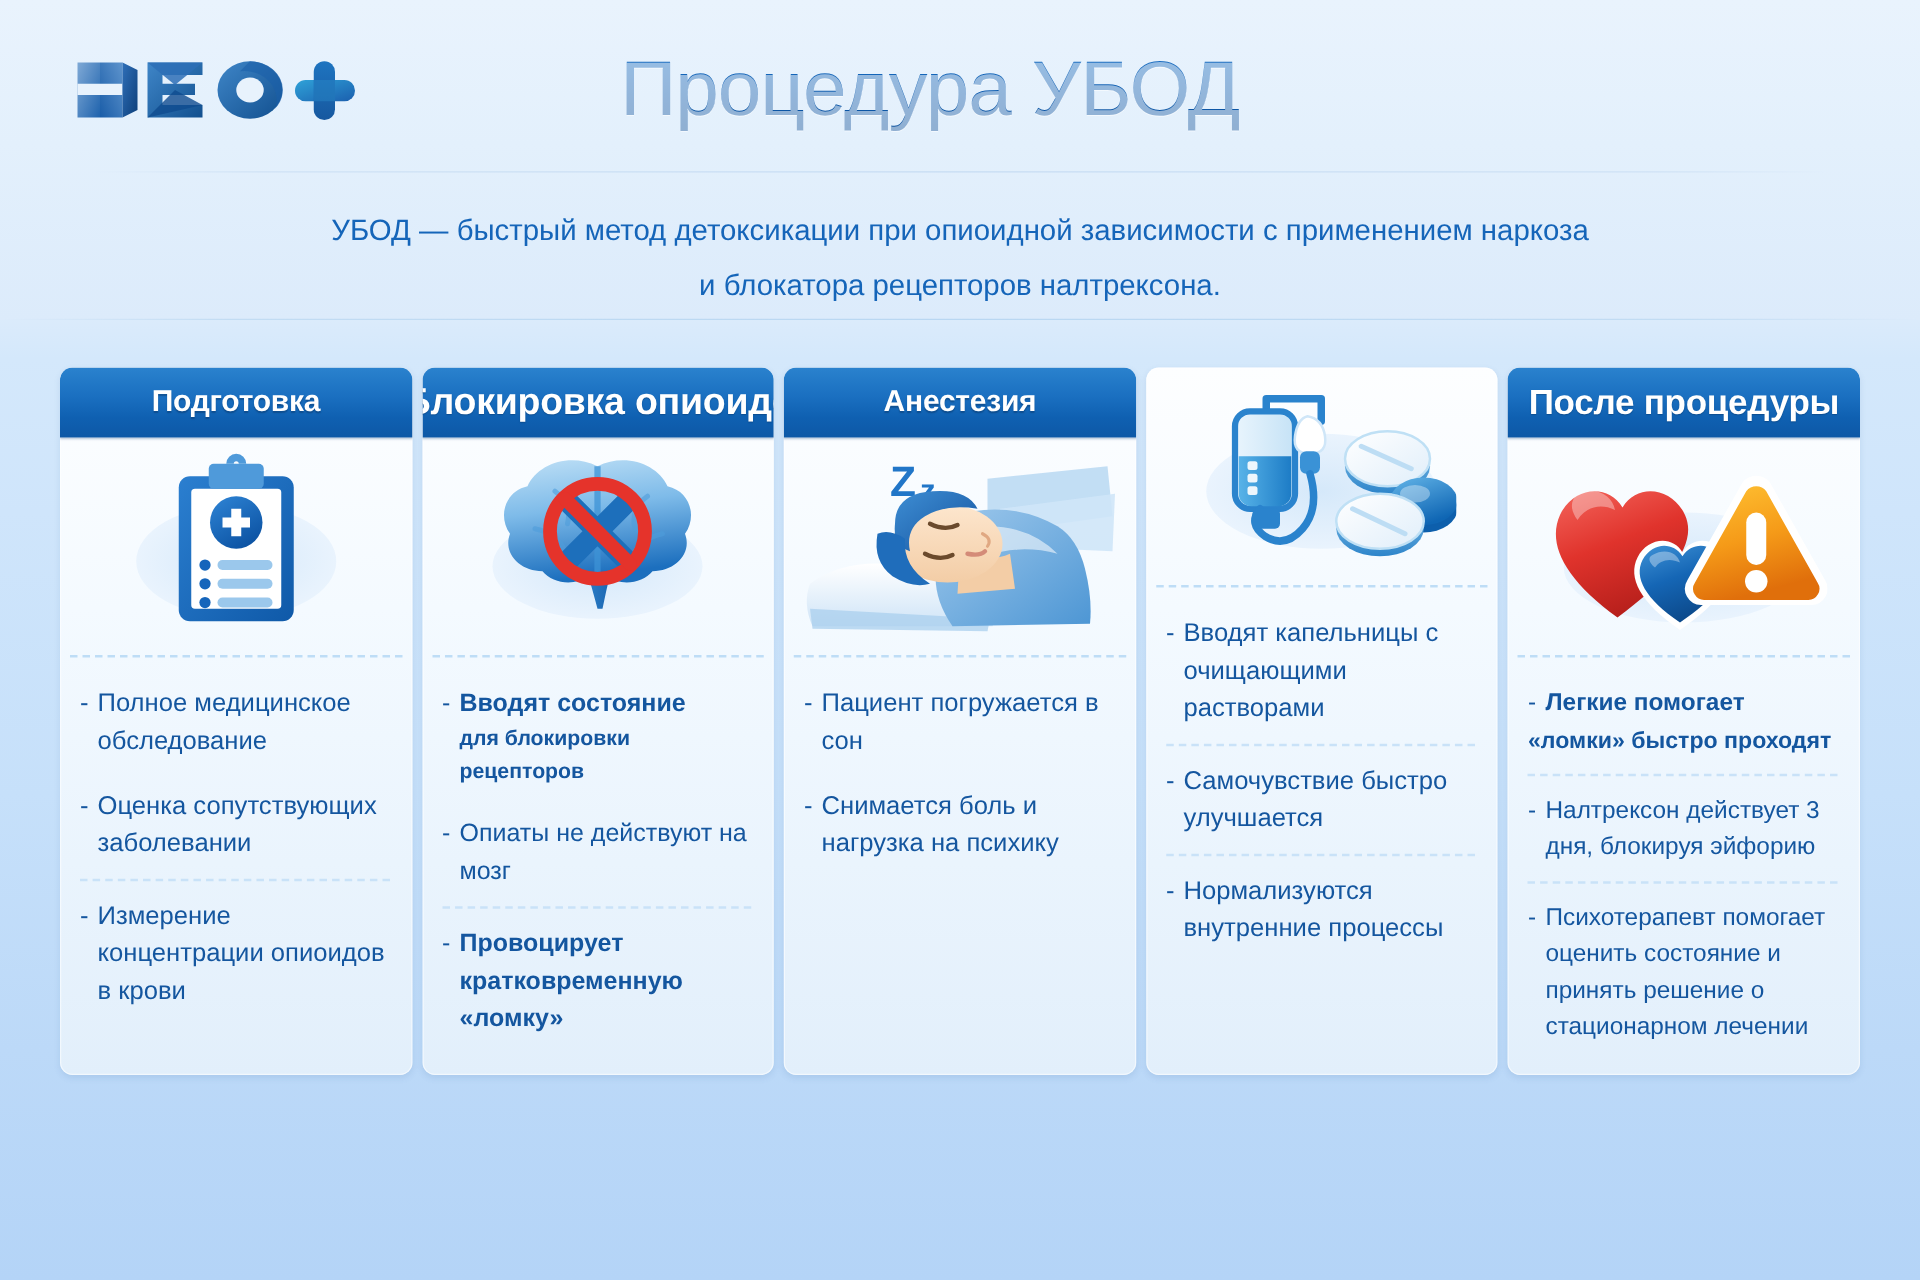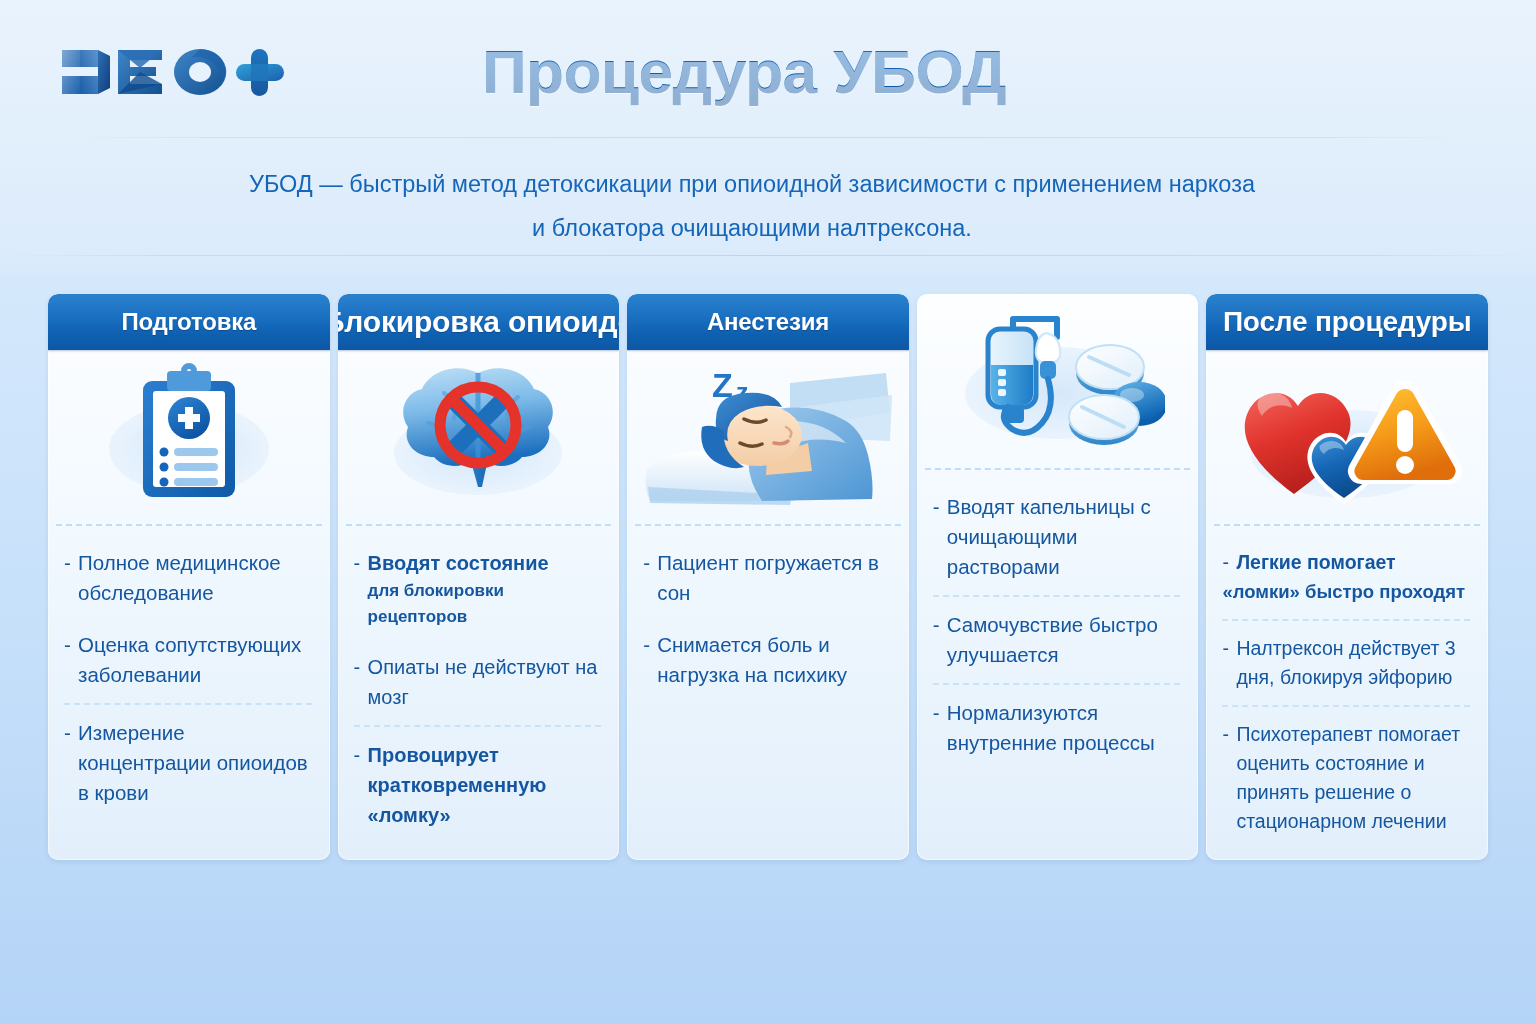--- a/index.html
+++ b/index.html
@@ -52,33 +52,33 @@
     left: 58px; top: 38px;
     width: 230px; height: 68px;
   }
 
   #page-title {
     position: absolute;
     left: 0; top: 36px;
     width: 1488px;
     text-align: center;
     font-size: 62px;
-    font-weight: bold;
+    font-weight: normal;
     letter-spacing: -0.5px;
     color: #0d5fb0;
     background: linear-gradient(180deg, #1d74c9 0%, #0f5cae 55%, #0a4e99 100%);
     -webkit-background-clip: text;
     background-clip: text;
     -webkit-text-fill-color: transparent;
     text-shadow: 0 1px 0 rgba(255,255,255,0.55);
   }
 
   #subtitle {
     position: absolute;
-    left: 152px; top: 162px;
+    left: 168px; top: 162px;
     width: 1200px;
     text-align: center;
     font-size: 23.5px;
     line-height: 44px;
     color: #1565b9;
   }
   #subtitle .line2 { display: block; }
 
   
   #cards {
@@ -226,21 +226,21 @@
     <rect x="178" y="26" width="48" height="17" rx="8.5" fill="url(#lgE)"></rect>
     <rect x="193" y="11" width="17" height="47" rx="8.5" fill="url(#lgF)"></rect>
     <rect x="193" y="26" width="17" height="17" fill="#2b8cc9" opacity="0.45"></rect>
   </svg>
 </div>
 
 <div id="page-title">Процедура УБОД</div>
 
 <div id="subtitle">
   <span>УБОД — быстрый метод детоксикации при опиоидной зависимости с применением наркоза</span>
-  <span class="line2">и блокатора очищающими налтрексона.</span>
+  <span class="line2">и блокатора рецепторов налтрексона.</span>
 </div>
 
 <div id="cards">
 
   <div class="card c1">
     <div class="card-header">
       <span class="card-header-label">Подготовка</span>
     </div>
     <div class="icon-area">
       <svg width="190" height="160" viewBox="0 0 190 160">

